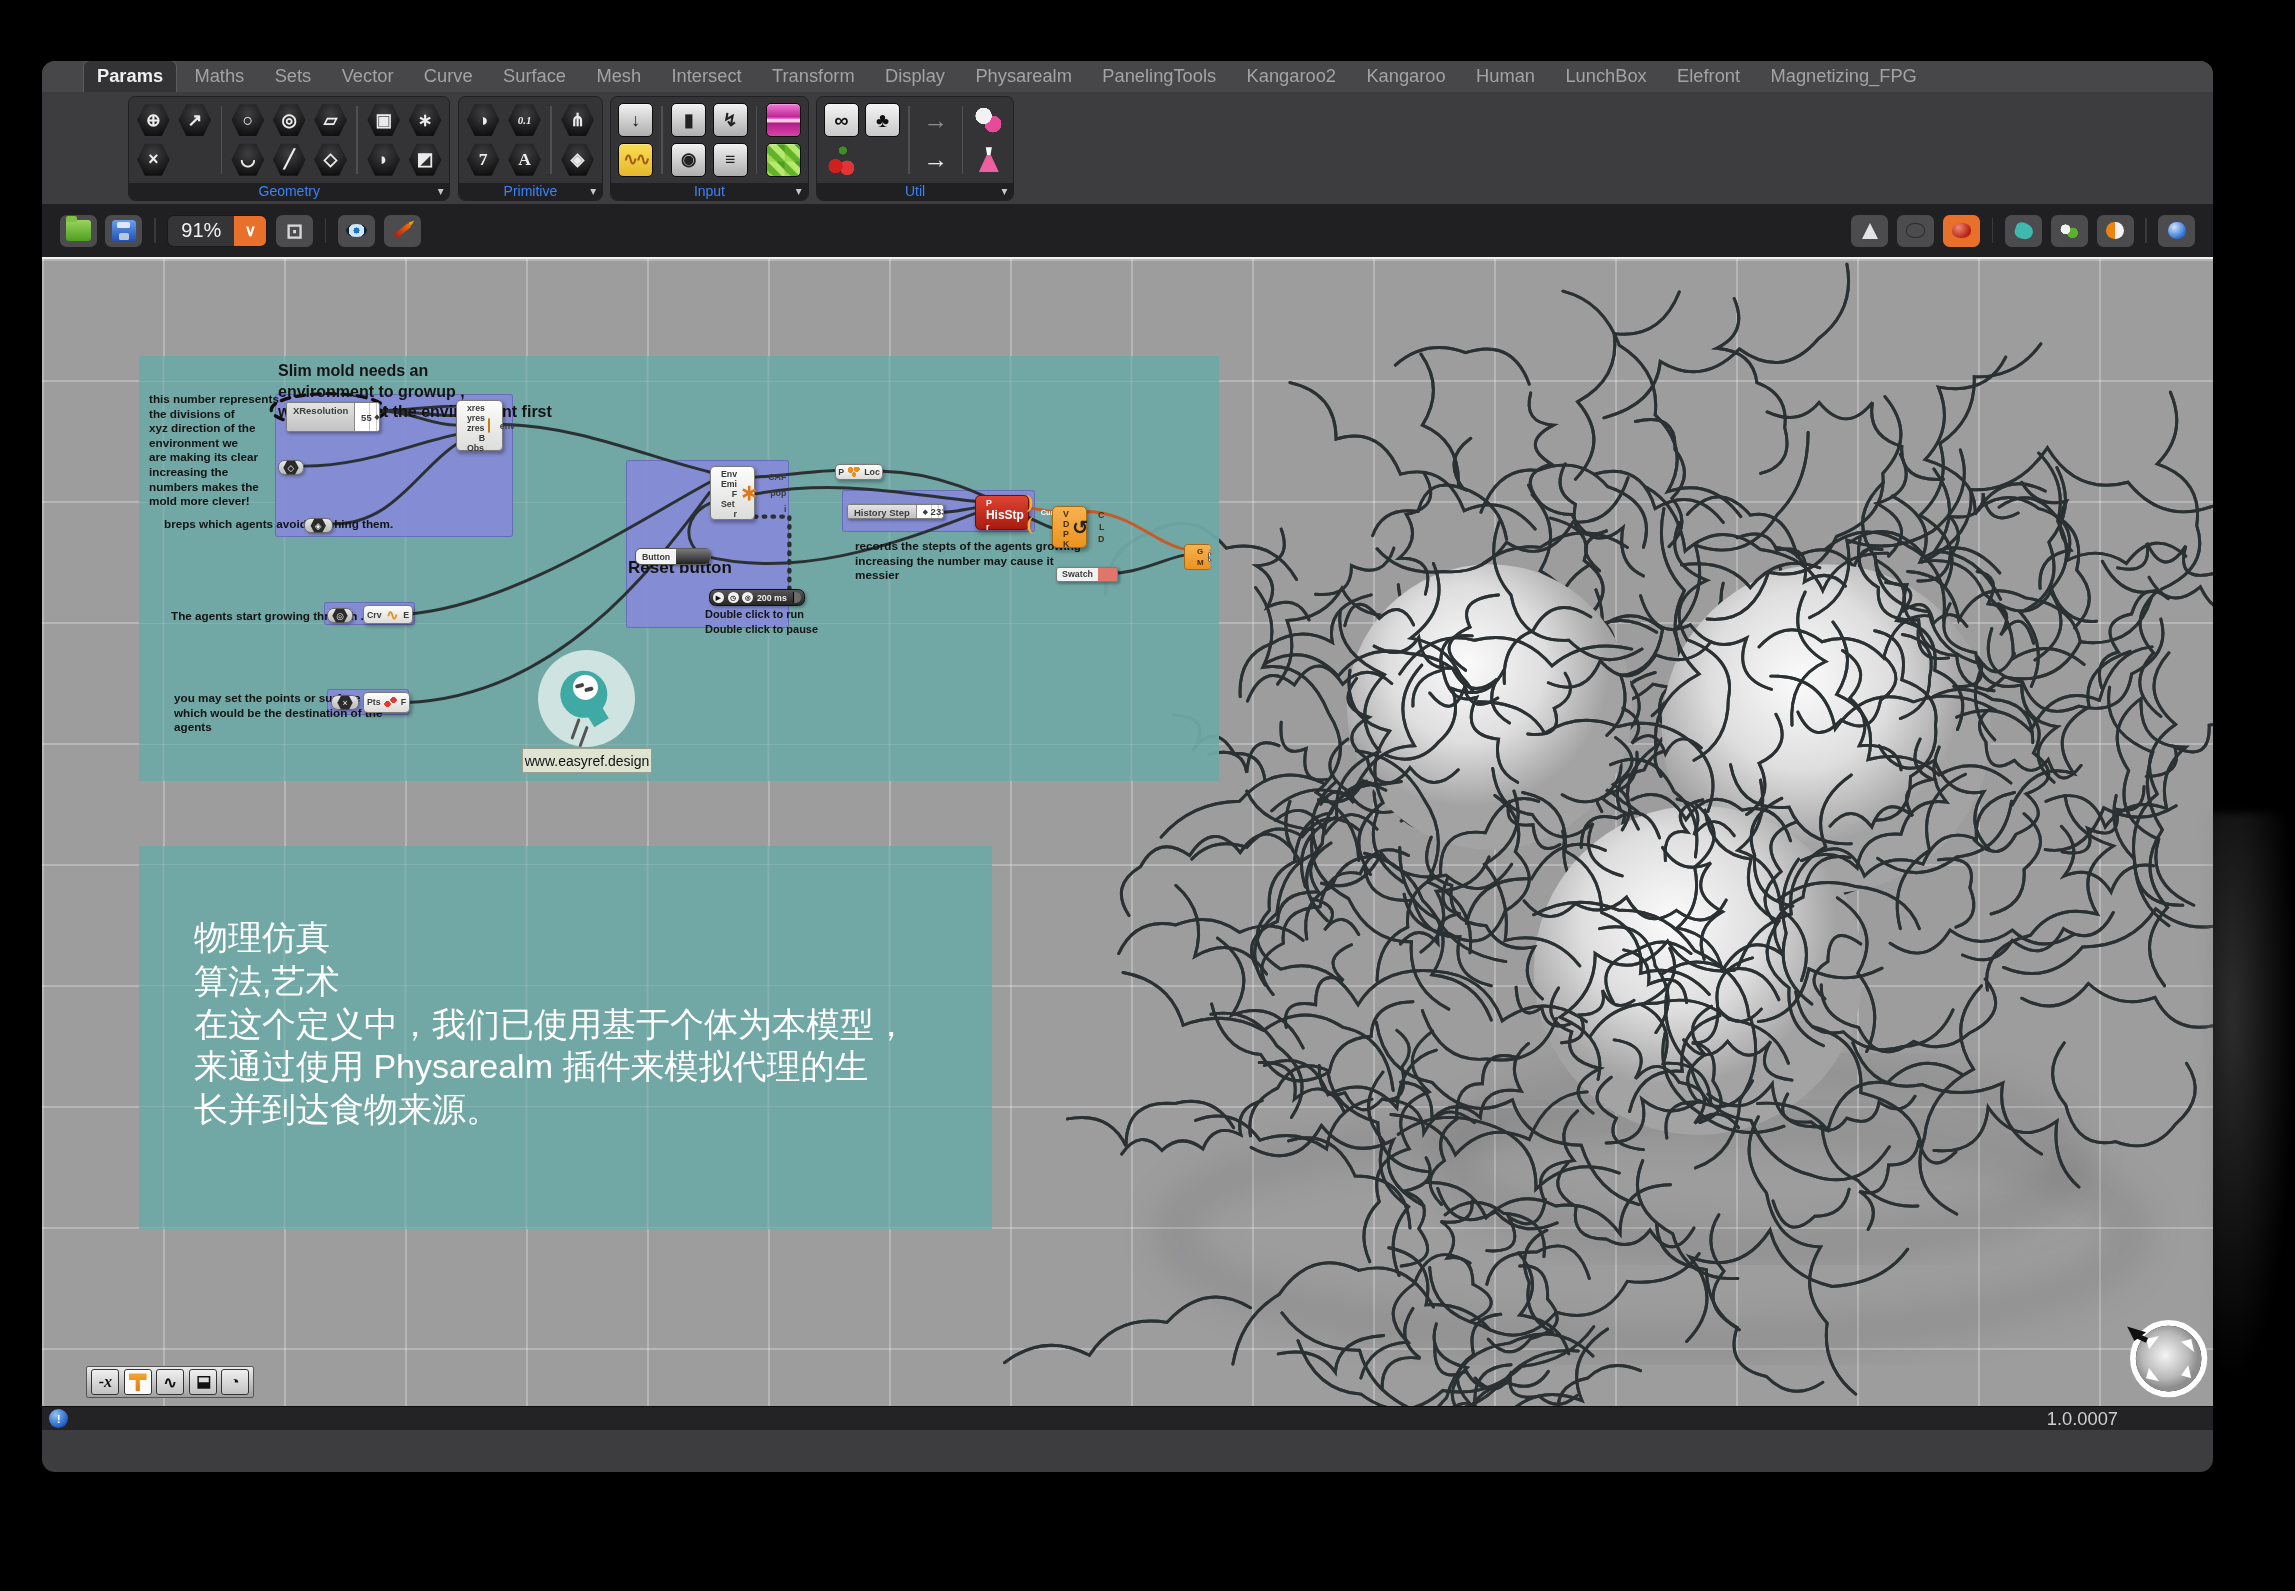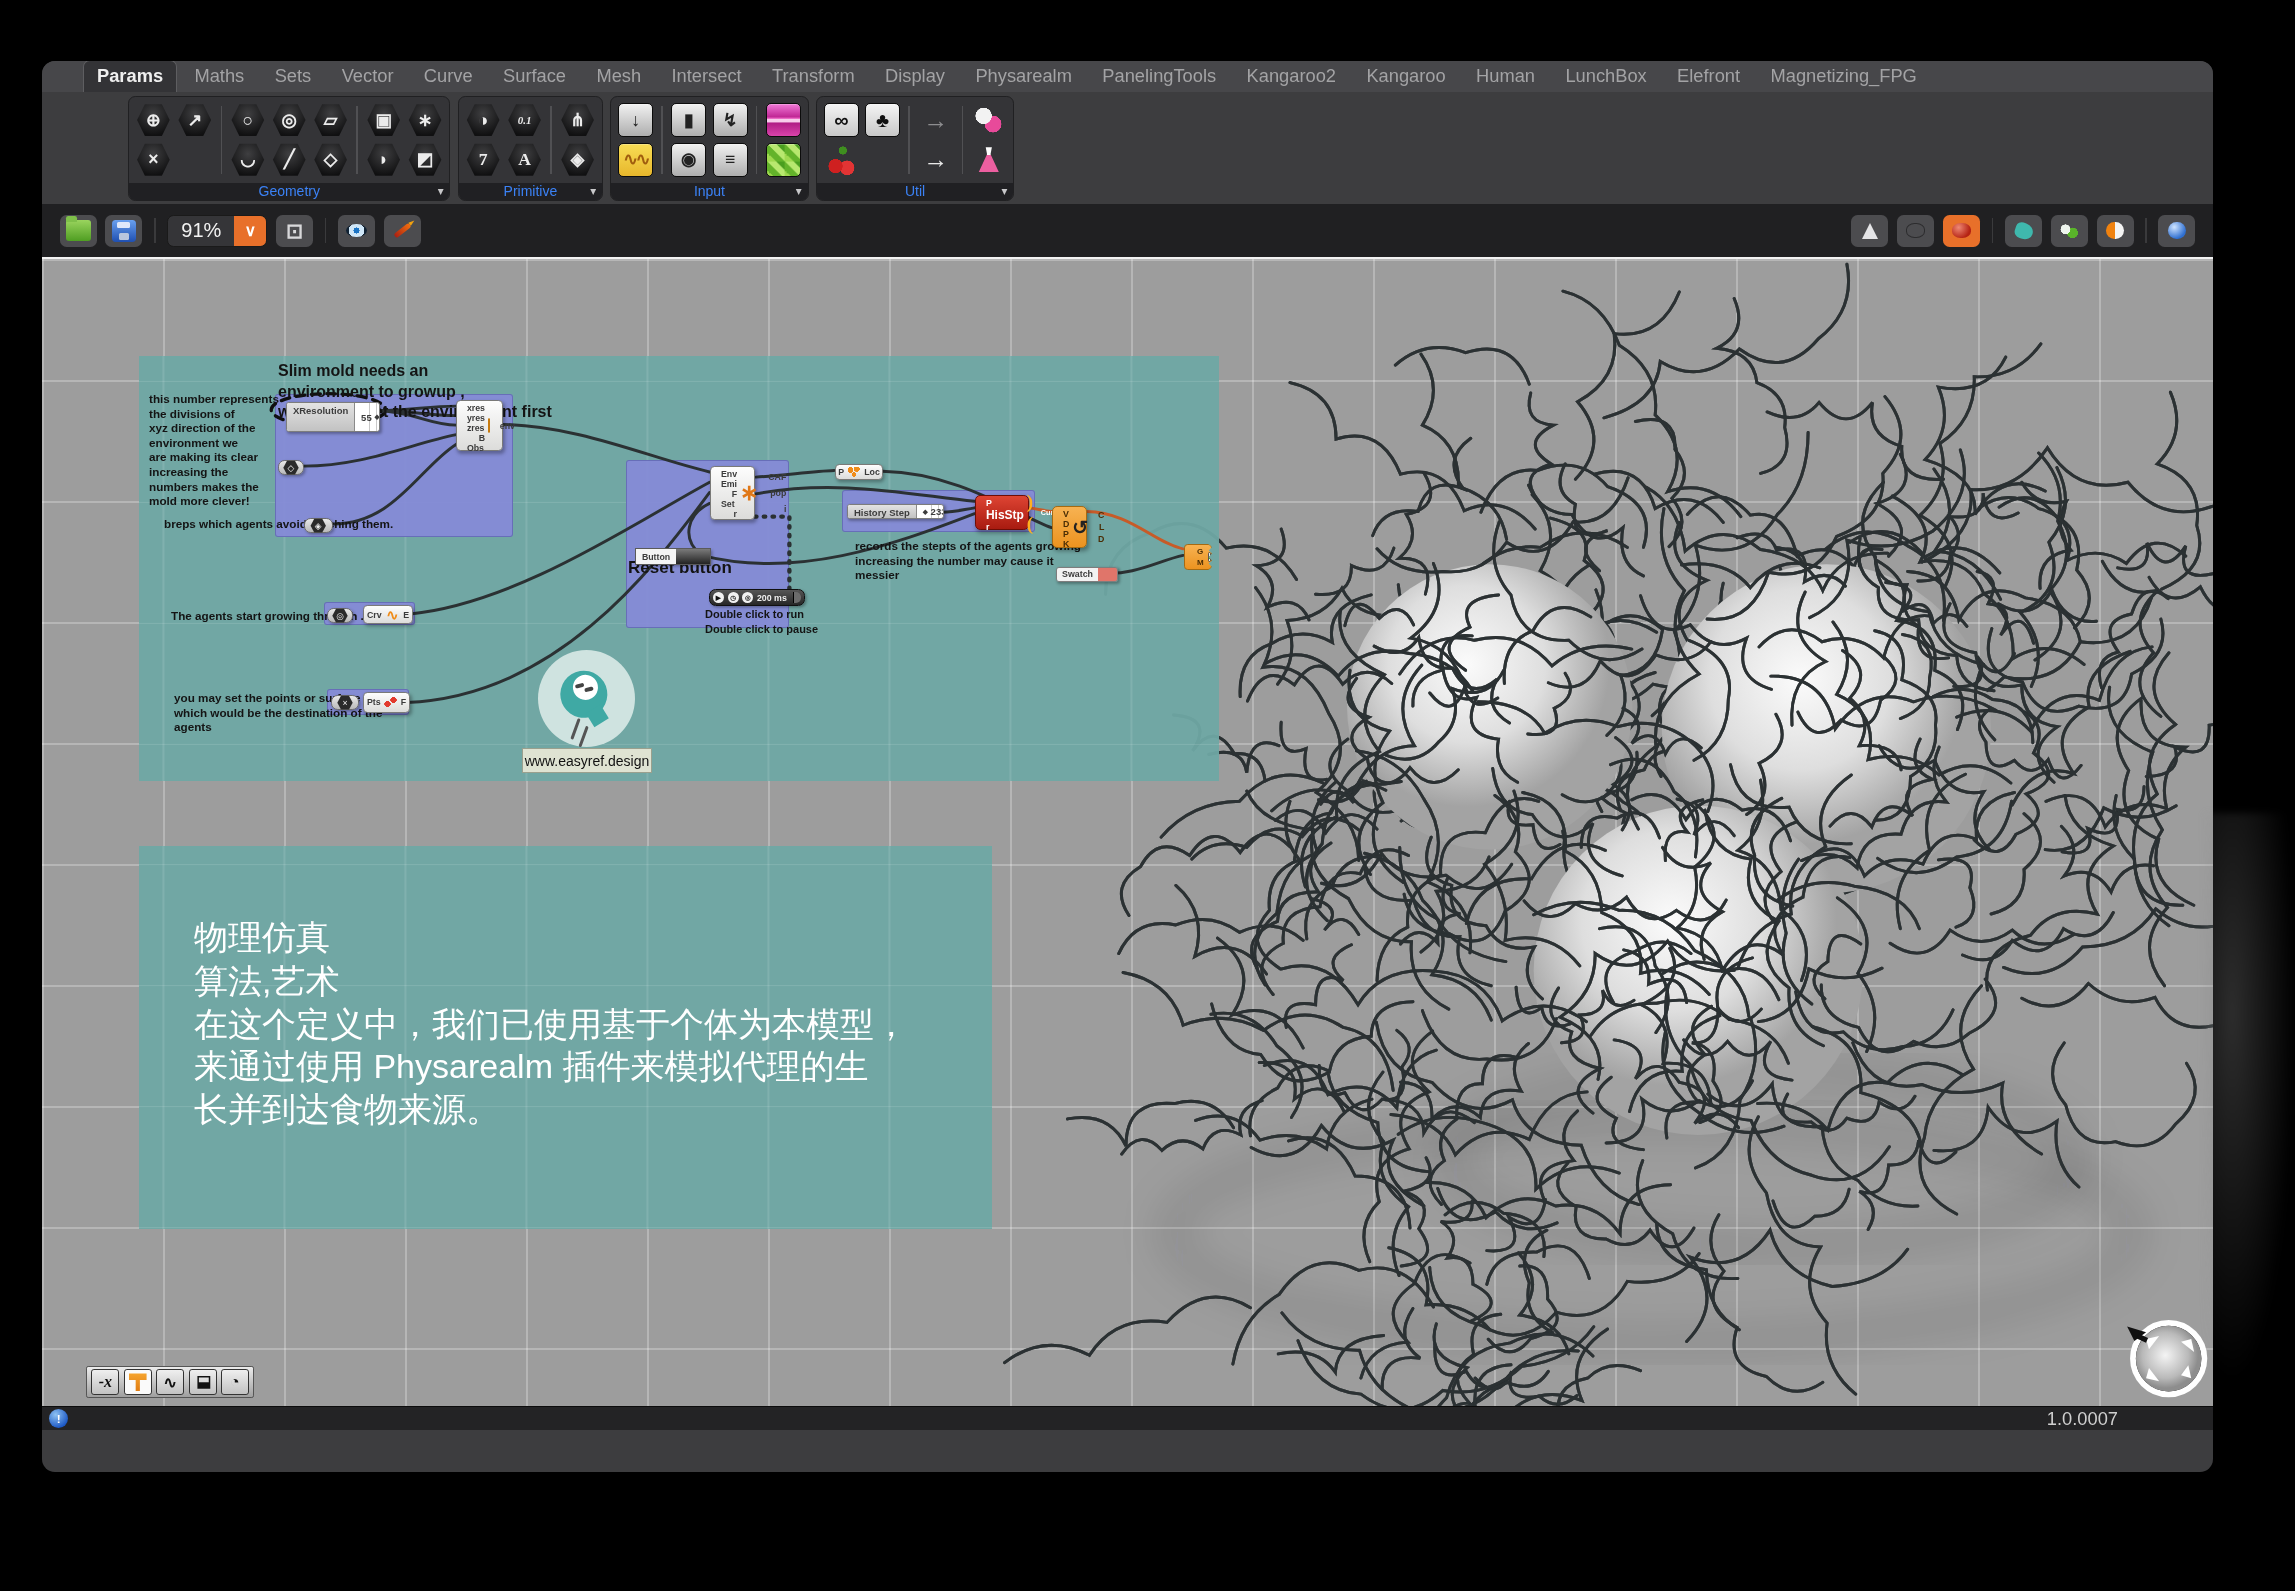--- a/index.html
+++ b/index.html
@@ -93,21 +93,21 @@
   .coralicon{color:#e07818;font-size:22px;font-weight:bold;}
   .capsule{position:absolute;background:linear-gradient(#e9e9e9,#b9b9b9);border:1.1px solid #6e6e6e;border-radius:6.6px;display:flex;align-items:center;justify-content:center;box-shadow:1.5px 1.5px 2.9px rgba(0,0,0,.3);}
   .minihex{width:16px;height:14.6px;clip-path:polygon(25% 3%,75% 3%,98% 50%,75% 97%,25% 97%,2% 50%);background:#2b2b2b;color:#f0f0f0;font-size:8.8px;display:flex;align-items:center;justify-content:center;}
   .slider{position:absolute;display:flex;border:1.1px solid #7d7d7d;border-radius:2.9px;background:#fff;box-shadow:1.5px 1.5px 2.9px rgba(0,0,0,.3);font-size:9.5px;font-weight:bold;color:#3c3c3c;overflow:hidden;}
   .slider .lab{background:linear-gradient(#e3e3e3,#c2c2c2);padding:1.5px 5.9px;border-right:1.1px solid #8a8a8a;white-space:nowrap;}
   .slider .trk{flex:1;display:flex;align-items:center;justify-content:center;gap:2.9px;background:repeating-linear-gradient(90deg,rgba(0,0,0,0) 0 6.6px,#c9c9c9 6.6px 7.3px);padding:0 5.9px;white-space:nowrap;}
   .redcomp{position:absolute;background:linear-gradient(#de4433,#a81b10);border:1.5px solid #6e0d06;border-radius:5.1px;box-shadow:1.5px 2.2px 4.4px rgba(0,0,0,.35);display:flex;align-items:center;color:#fff;font-size:8.8px;font-weight:bold;}
   .flameicon{color:#ffb020;font-family:"Liberation Serif",serif;font-size:19px;font-weight:bold;letter-spacing:-2.2px;}
   .orangecomp{position:absolute;background:linear-gradient(#f7b252,#ec9320);border:1.5px solid #a56a12;border-radius:5.1px;box-shadow:1.5px 2.2px 4.4px rgba(0,0,0,.35);display:flex;align-items:center;color:#4a2d05;font-size:8.8px;font-weight:bold;}
   .loopicon{font-size:19px;color:#222;}
-  .btncomp{position:absolute;display:flex;box-shadow:1.5px 1.5px 2.9px rgba(0,0,0,.3);border-radius:0;overflow:hidden;border:1.1px solid #5a5a5a;font-size:8.8px;font-weight:bold;color:#3c3c3c;}
+  .btncomp{position:absolute;display:flex;box-shadow:1.5px 1.5px 2.9px rgba(0,0,0,.3);border-radius:6px;overflow:hidden;border:1.1px solid #5a5a5a;font-size:8.8px;font-weight:bold;color:#3c3c3c;}
   .btncomp .blab{background:#f4f4f4;padding:1.5px 5.9px;display:flex;align-items:center;}
   .btncomp .bbar{width:34px;background:linear-gradient(#7a7a7a,#232323);}
   .timer{position:absolute;background:linear-gradient(#565656,#262626);border:1.1px solid #101010;border-radius:6.6px;display:flex;align-items:center;gap:3.7px;padding:0 2.9px;color:#eee;font-size:8.8px;font-weight:bold;box-shadow:1.5px 1.5px 2.9px rgba(0,0,0,.3);}
   .tdot{width:11px;height:11px;border-radius:50%;background:#f2f2f2;color:#111;font-size:6.6px;display:flex;align-items:center;justify-content:center;}
   .timer .endcap{width:8.8px;height:11.7px;background:#6b6b6b;border-left:0.7px solid #000;border-radius:0 5.1px 5.1px 0;margin-left:2.2px;}
   .swatchcomp{position:absolute;display:flex;border:1.1px solid #7d7d7d;border-radius:2.9px;overflow:hidden;font-size:8.8px;font-weight:bold;color:#3c3c3c;box-shadow:1.5px 1.5px 2.9px rgba(0,0,0,.3);}
   .swatchcomp .lab{background:#f2f2f2;padding:0.7px 5.1px;}
   .swatchcomp .col{width:19px;background:#e0756a;}
   .prevcomp{position:absolute;background:linear-gradient(#f7b252,#ec9320);border:1.5px solid #a56a12;border-radius:3.7px;clip-path:polygon(0 0,88% 0,100% 12%,88% 25%,100% 37%,88% 50%,100% 63%,88% 75%,100% 88%,88% 100%,0 100%);display:flex;align-items:center;color:#4a2d05;font-size:8px;font-weight:bold;padding-left:2.2px;gap:1.5px;}
   .previcon{width:11.7px;height:10.2px;border-radius:1.5px;background:radial-gradient(circle at 55% 60%,#4cae28 0 30%,#e4ecf2 31%);border:0.7px solid #555;}

